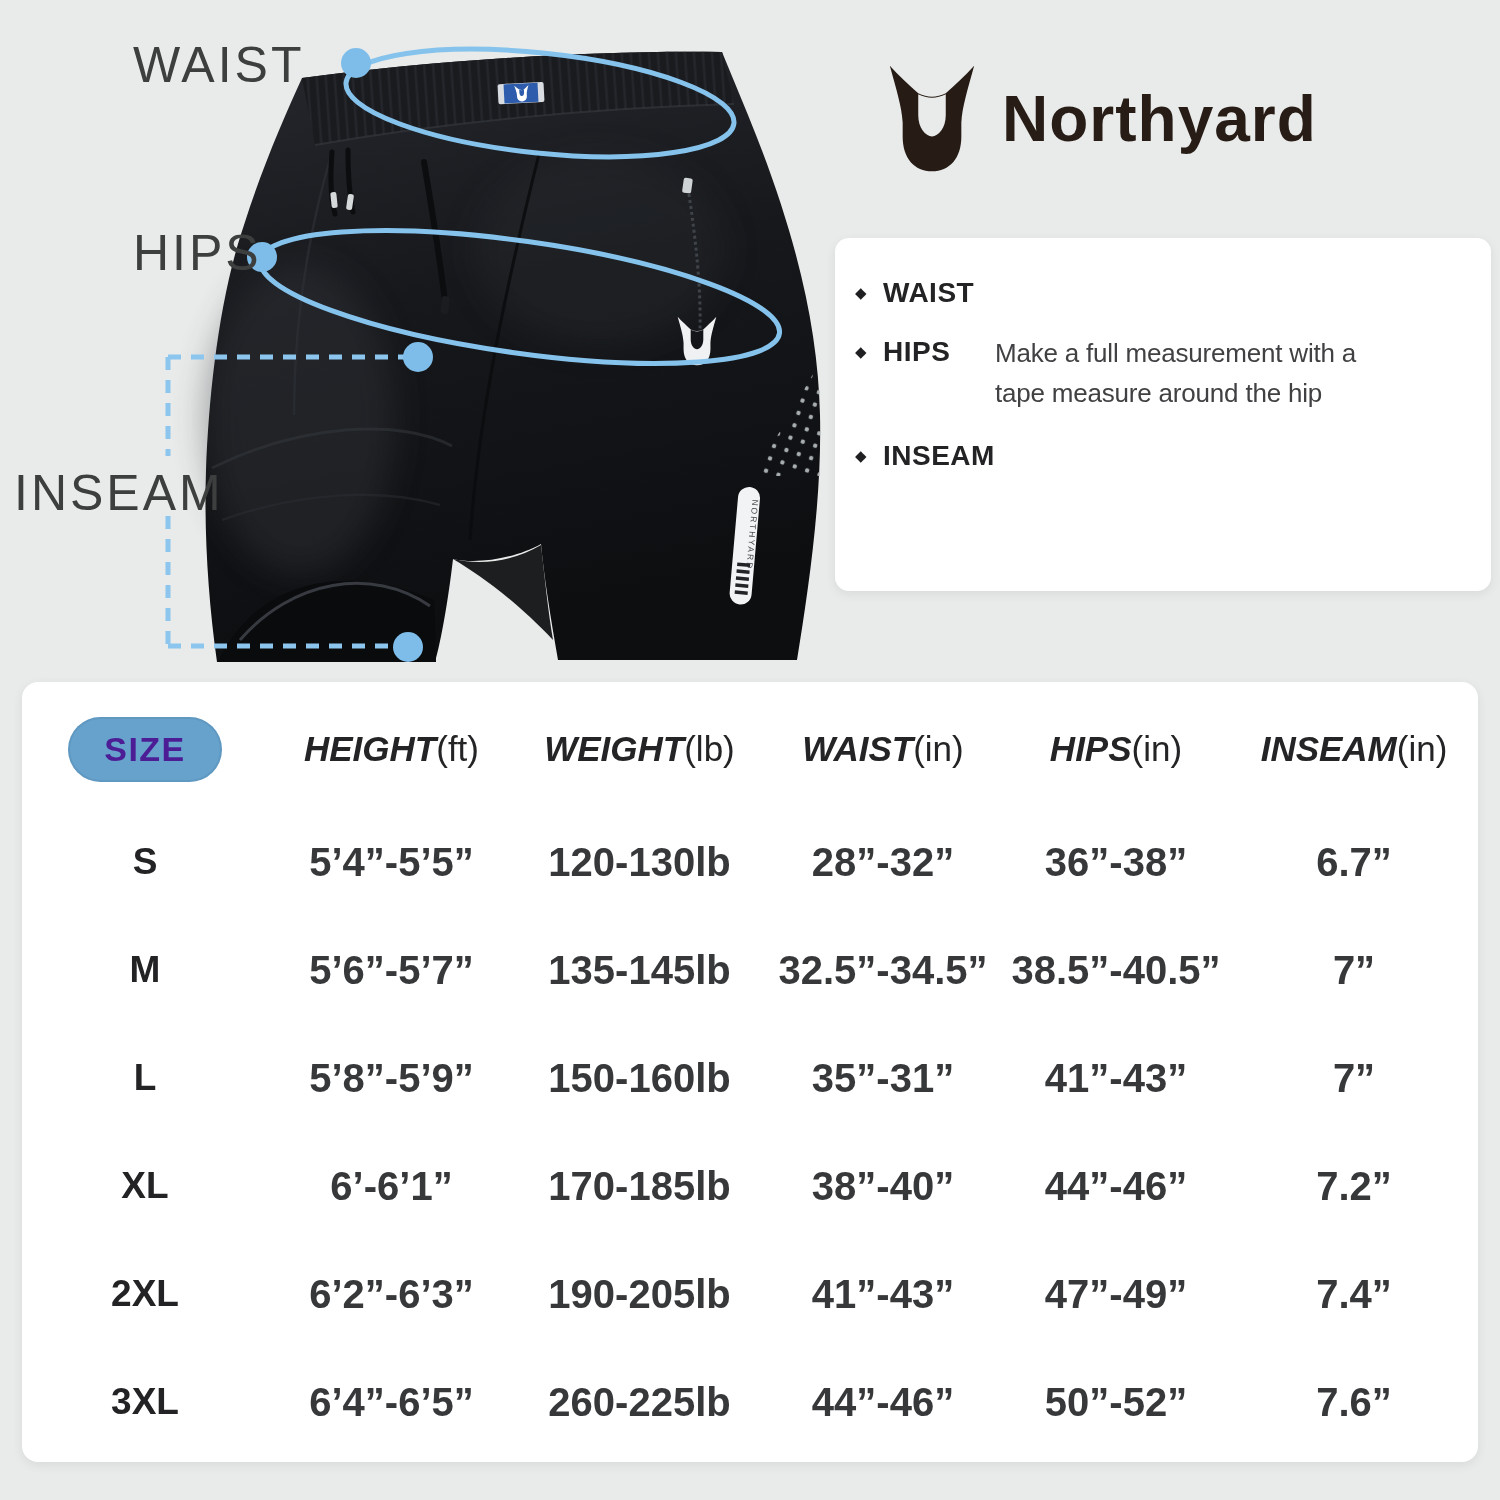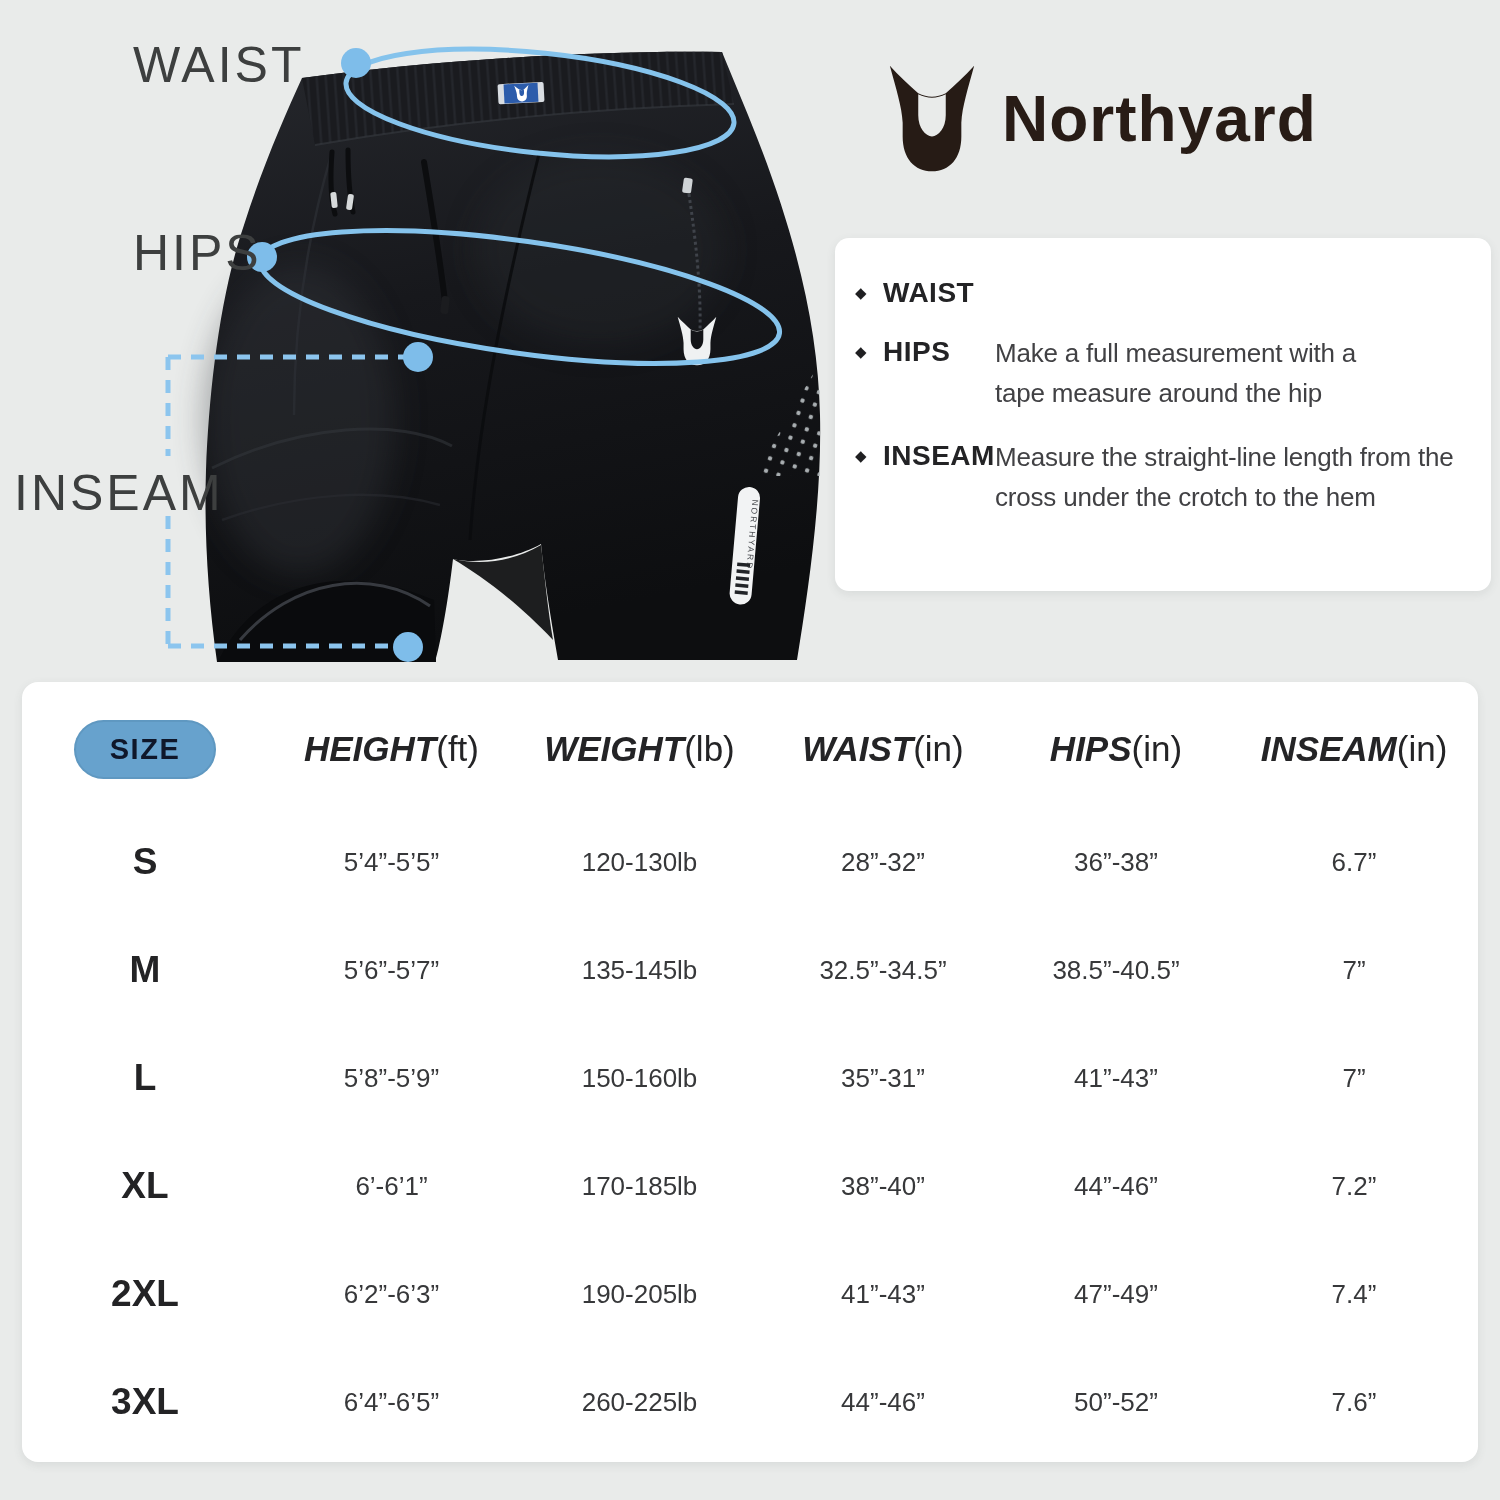--- a/index.html
+++ b/index.html
@@ -47,29 +47,29 @@
     position:absolute;left:22px;top:682px;width:1456px;height:780px;
     background:#ffffff;border-radius:16px;box-sizing:border-box;
     box-shadow:0 3px 10px rgba(70,75,75,.10);
     display:grid;
     grid-template-columns:246px 247px 249px 238px 228px 248px;
     grid-template-rows:118px repeat(6,1fr);
     align-items:center;justify-items:center;
     padding:8px 0 6px 0;
   }
   .size-pill{
-    background:#67a2cd;color:#0f172a;font-weight:bold;font-size:29px;
+    background:#67a2cd;color:#4c1d95;font-weight:bold;font-size:34px;
     letter-spacing:1.5px;padding:13px 36px;border-radius:44px;
     box-shadow:inset 0 0 0 2px rgba(40,80,110,.12);
   }
   .col-head{font-size:35px;color:#242426;white-space:nowrap;}
   .col-word{font-weight:bold;font-style:italic;}
   .col-unit{font-weight:normal;margin-top:32px;}
   .size-cell{font-size:37px;font-weight:bold;color:#232325;}
-  .val-cell{font-size:26px;font-weight:normal;color:#37383a;white-space:nowrap;}
+  .val-cell{font-size:40px;font-weight:bold;color:#37383a;white-space:nowrap;}
 </style>
 </head>
 <body>
 
 <div class="page">
 
   <svg width="0" height="0" style="position:absolute" aria-hidden="true">
     <defs>
       <g id="ny-mark">
         <path style="fill:var(--mark-fill,#241a16)" d="M4,2 C11,28 17,46 18,64 L18,79 C18,103 31,117 50,117 C69,117 82,103 82,79 L82,64 C83,46 89,28 96,2 C86,13 75,23 65,32 C55,37 45,37 35,32 C25,23 14,13 4,2 Z"></path>
@@ -188,24 +188,20 @@
       <span class="guide-bullet">◆</span>
       <span class="guide-term">HIPS</span>
       <span class="guide-desc">
         <span class="guide-line">Make a full measurement with a</span><br>
         <span class="guide-line">tape measure around the hip</span>
       </span>
     </div>
     <div class="guide-row">
       <span class="guide-bullet">◆</span>
       <span class="guide-term">INSEAM</span>
-      <span class="guide-desc">
-        <span class="guide-line">Measure the straight-line length from the</span><br>
-        <span class="guide-line">cross under the crotch to the hem</span>
-      </span>
     </div>
   </aside>
 
   <section class="table-card">
 
     <div class="size-pill">SIZE</div>
     <div class="col-head"><span class="col-word">HEIGHT</span><span class="col-unit">(ft)</span></div>
     <div class="col-head"><span class="col-word">WEIGHT</span><span class="col-unit">(lb)</span></div>
     <div class="col-head"><span class="col-word">WAIST</span><span class="col-unit">(in)</span></div>
     <div class="col-head"><span class="col-word">HIPS</span><span class="col-unit">(in)</span></div>

